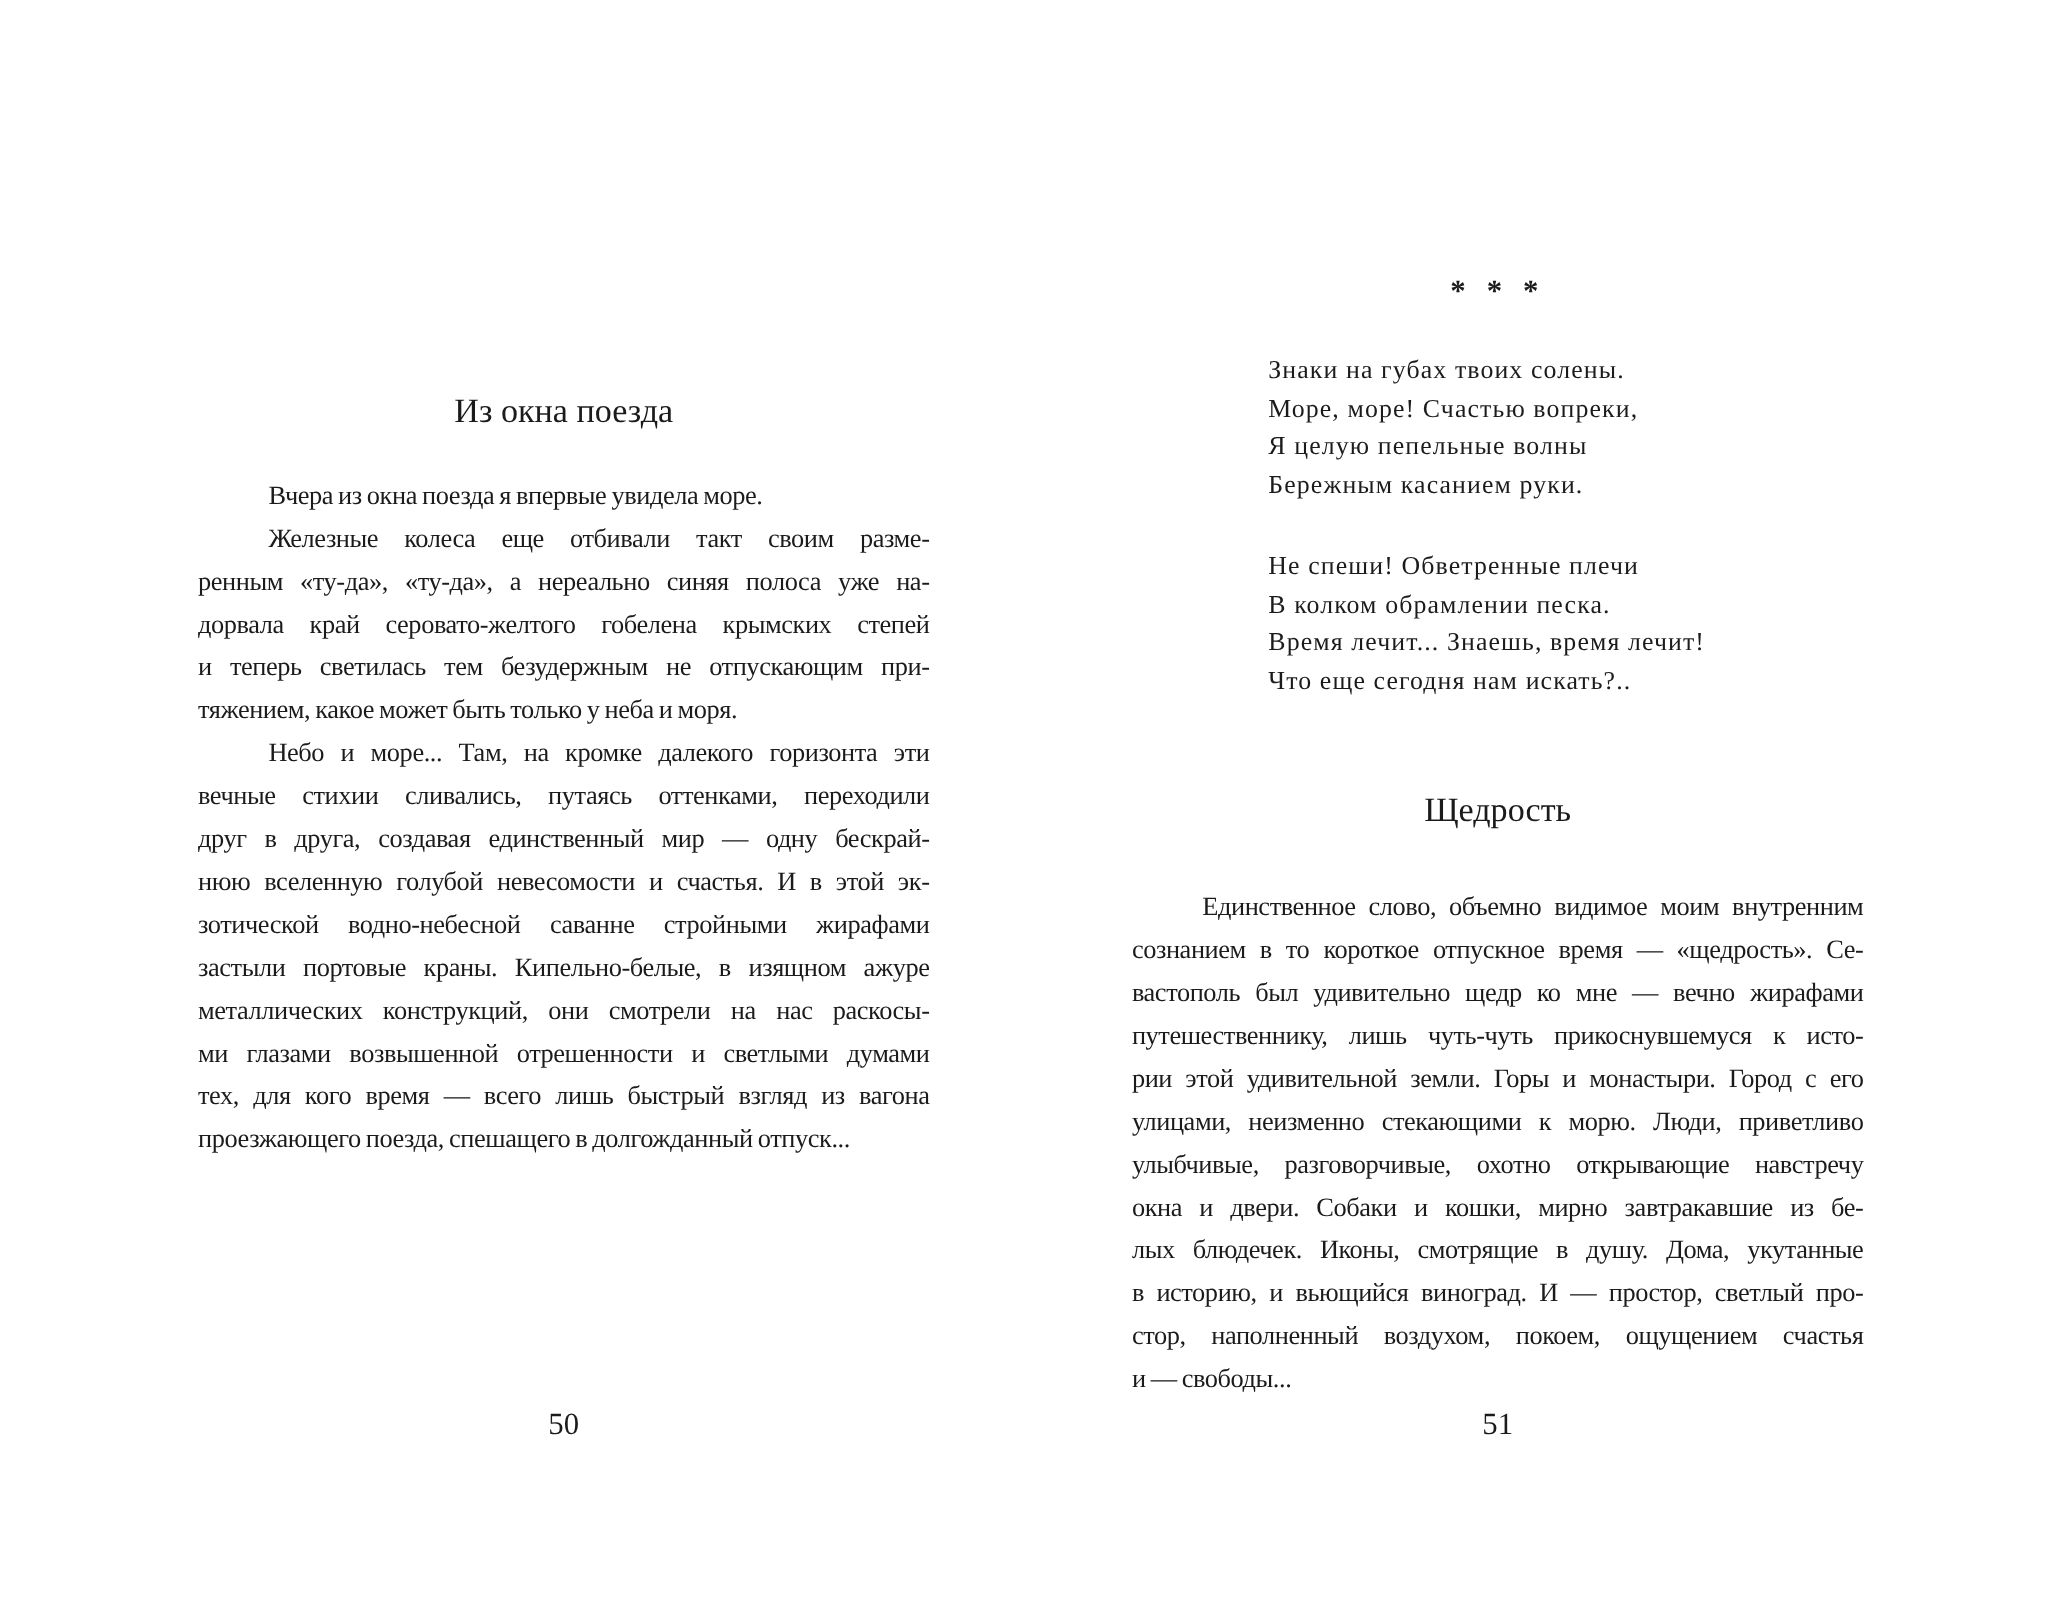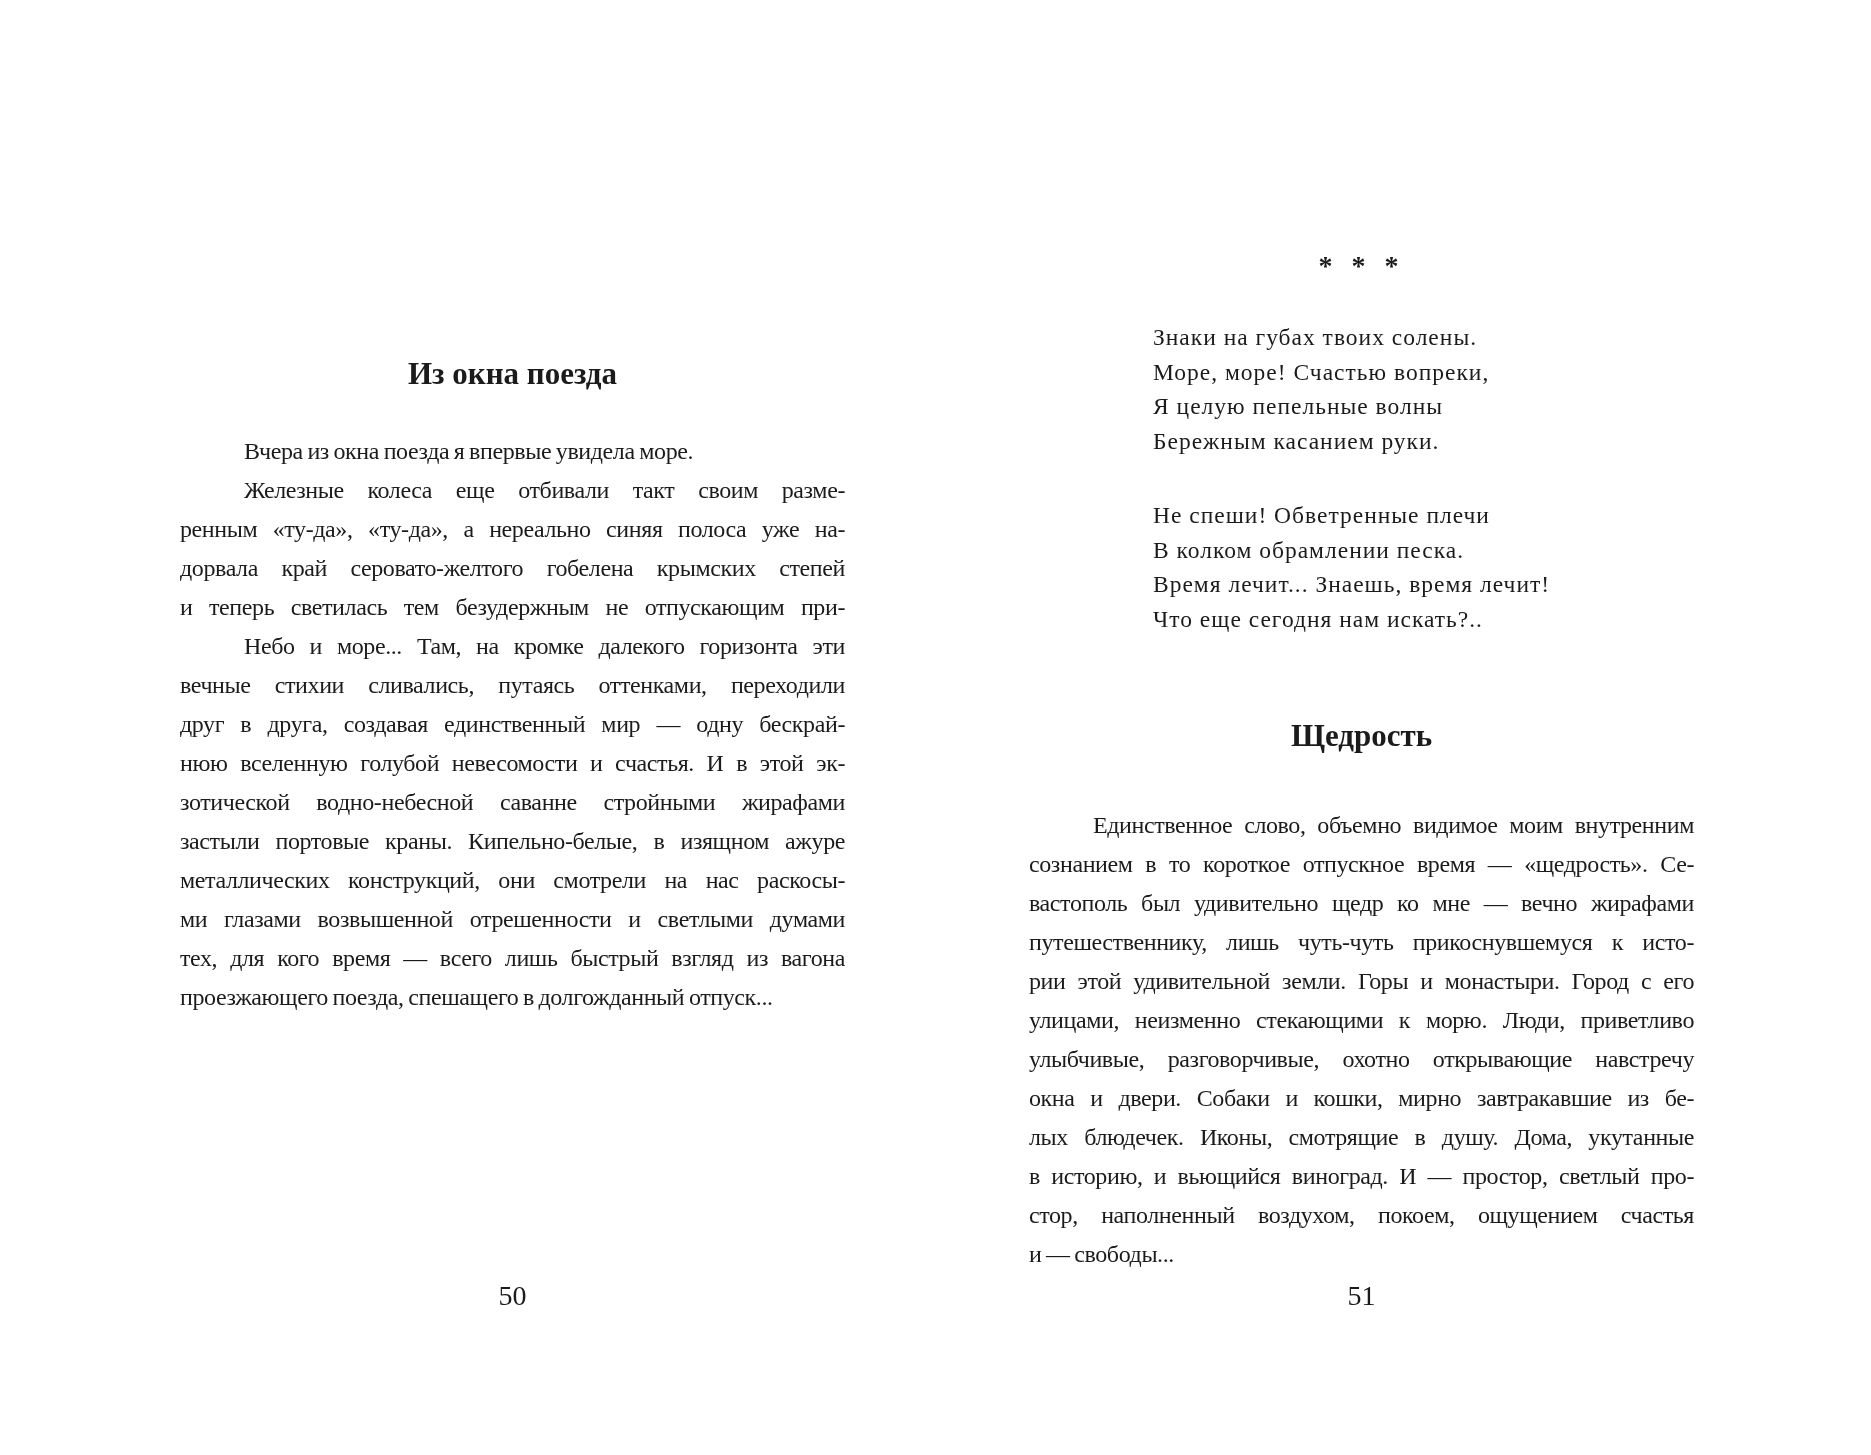--- a/index.html
+++ b/index.html
@@ -13,21 +13,21 @@
     overflow: hidden;
   }
   .page-col { position: absolute; top: 0; height: 1455px; width: 665px; }
   #left-col  { left: 180px; }
   #right-col { left: 1029px; }
 
   .section-title {
     position: absolute;
     left: 0; width: 100%;
     text-align: center;
-    font-weight: bold;
+    font-weight: normal;
     font-size: 31px;
     line-height: 36px;
     margin: 0;
   }
   #left-title  { top: 356px; }
   #right-title { top: 718px; }
 
   .stars {
     position: absolute;
     top: 250px;
@@ -80,20 +80,21 @@
 <body>
 
 <div id="left-col" class="page-col">
   <h2 id="left-title" class="section-title">Из окна поезда</h2>
   <div id="left-body" class="body-block">
       <div class="jline indent end">Вчера из окна поезда я впервые увидела море.</div>
       <div class="jline indent">Железные колеса еще отбивали такт своим разме-</div>
       <div class="jline">ренным «ту-да», «ту-да», а нереально синяя полоса уже на-</div>
       <div class="jline">дорвала край серовато-желтого гобелена крымских степей</div>
       <div class="jline">и теперь светилась тем безудержным не отпускающим при-</div>
+      <div class="jline end">тяжением, какое может быть только у неба и моря.</div>
       <div class="jline indent">Небо и море... Там, на кромке далекого горизонта эти</div>
       <div class="jline">вечные стихии сливались, путаясь оттенками, переходили</div>
       <div class="jline">друг в друга, создавая единственный мир — одну бескрай-</div>
       <div class="jline">нюю вселенную голубой невесомости и счастья. И в этой эк-</div>
       <div class="jline">зотической водно-небесной саванне  стройными жирафами</div>
       <div class="jline">застыли портовые краны. Кипельно-белые, в изящном ажуре</div>
       <div class="jline">металлических конструкций, они смотрели на нас раскосы-</div>
       <div class="jline">ми глазами возвышенной отрешенности и светлыми думами</div>
       <div class="jline">тех, для кого время — всего лишь быстрый взгляд из вагона</div>
       <div class="jline end">проезжающего поезда, спешащего в долгожданный отпуск...</div>

